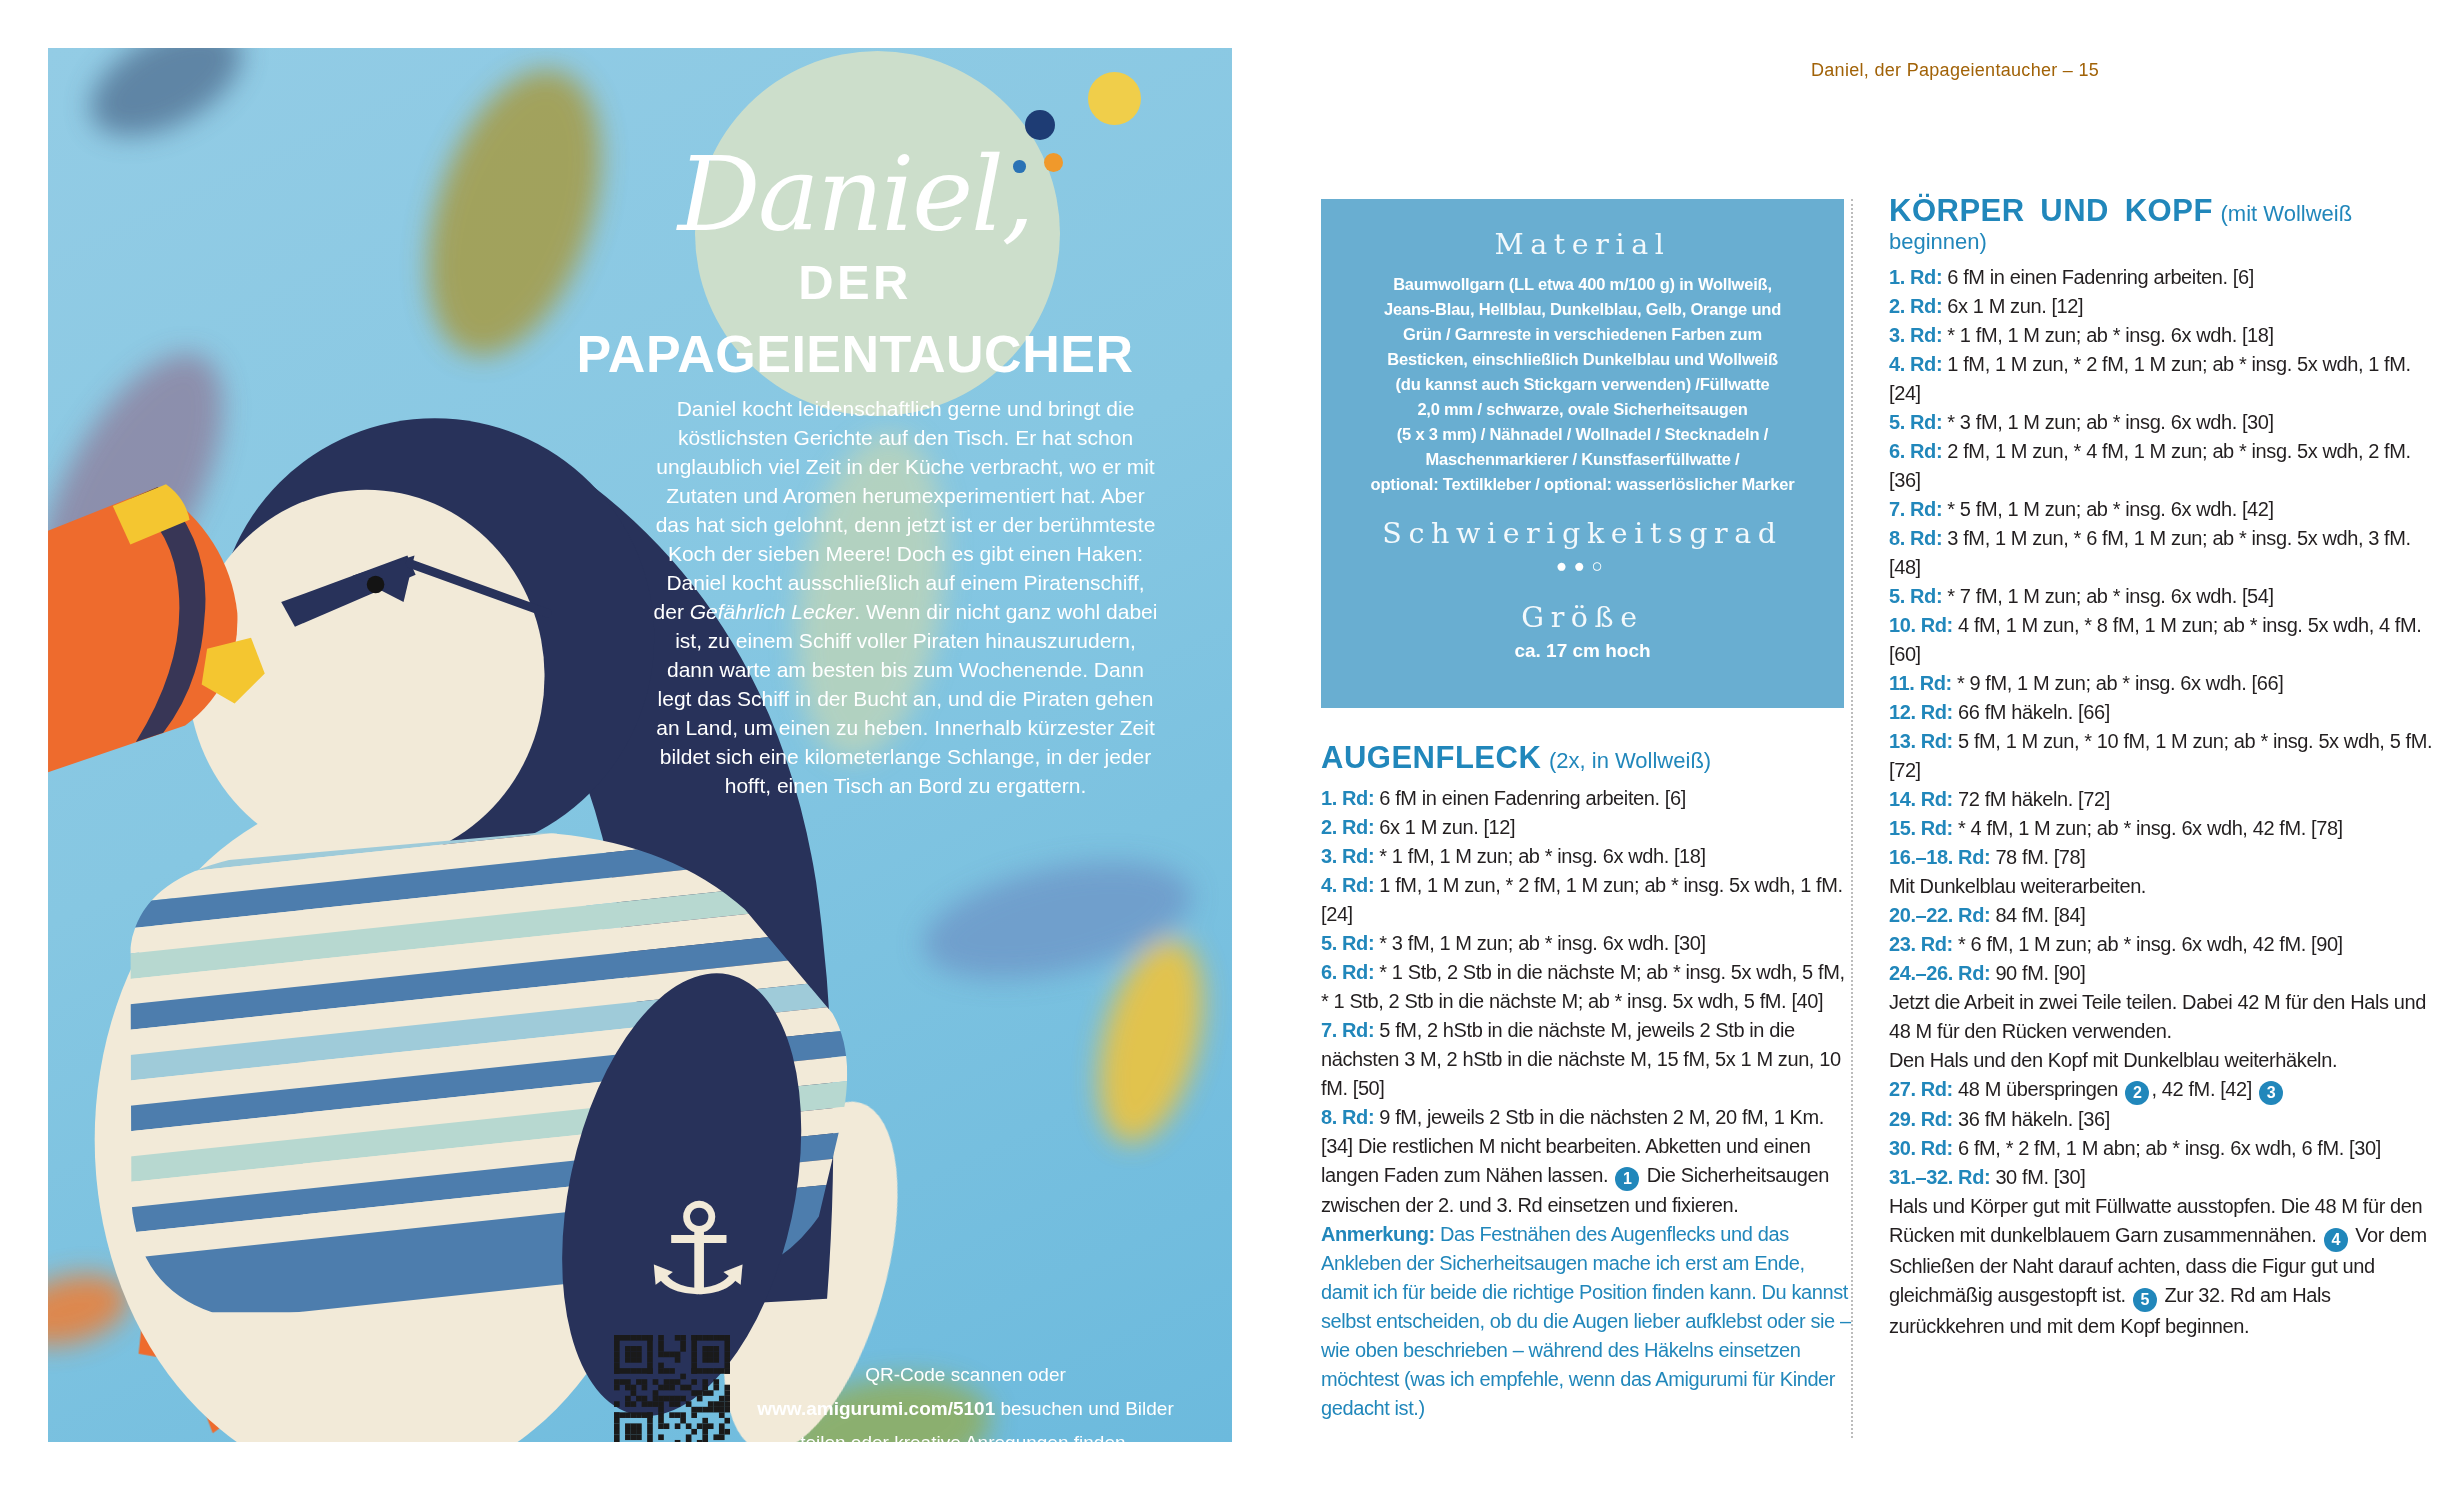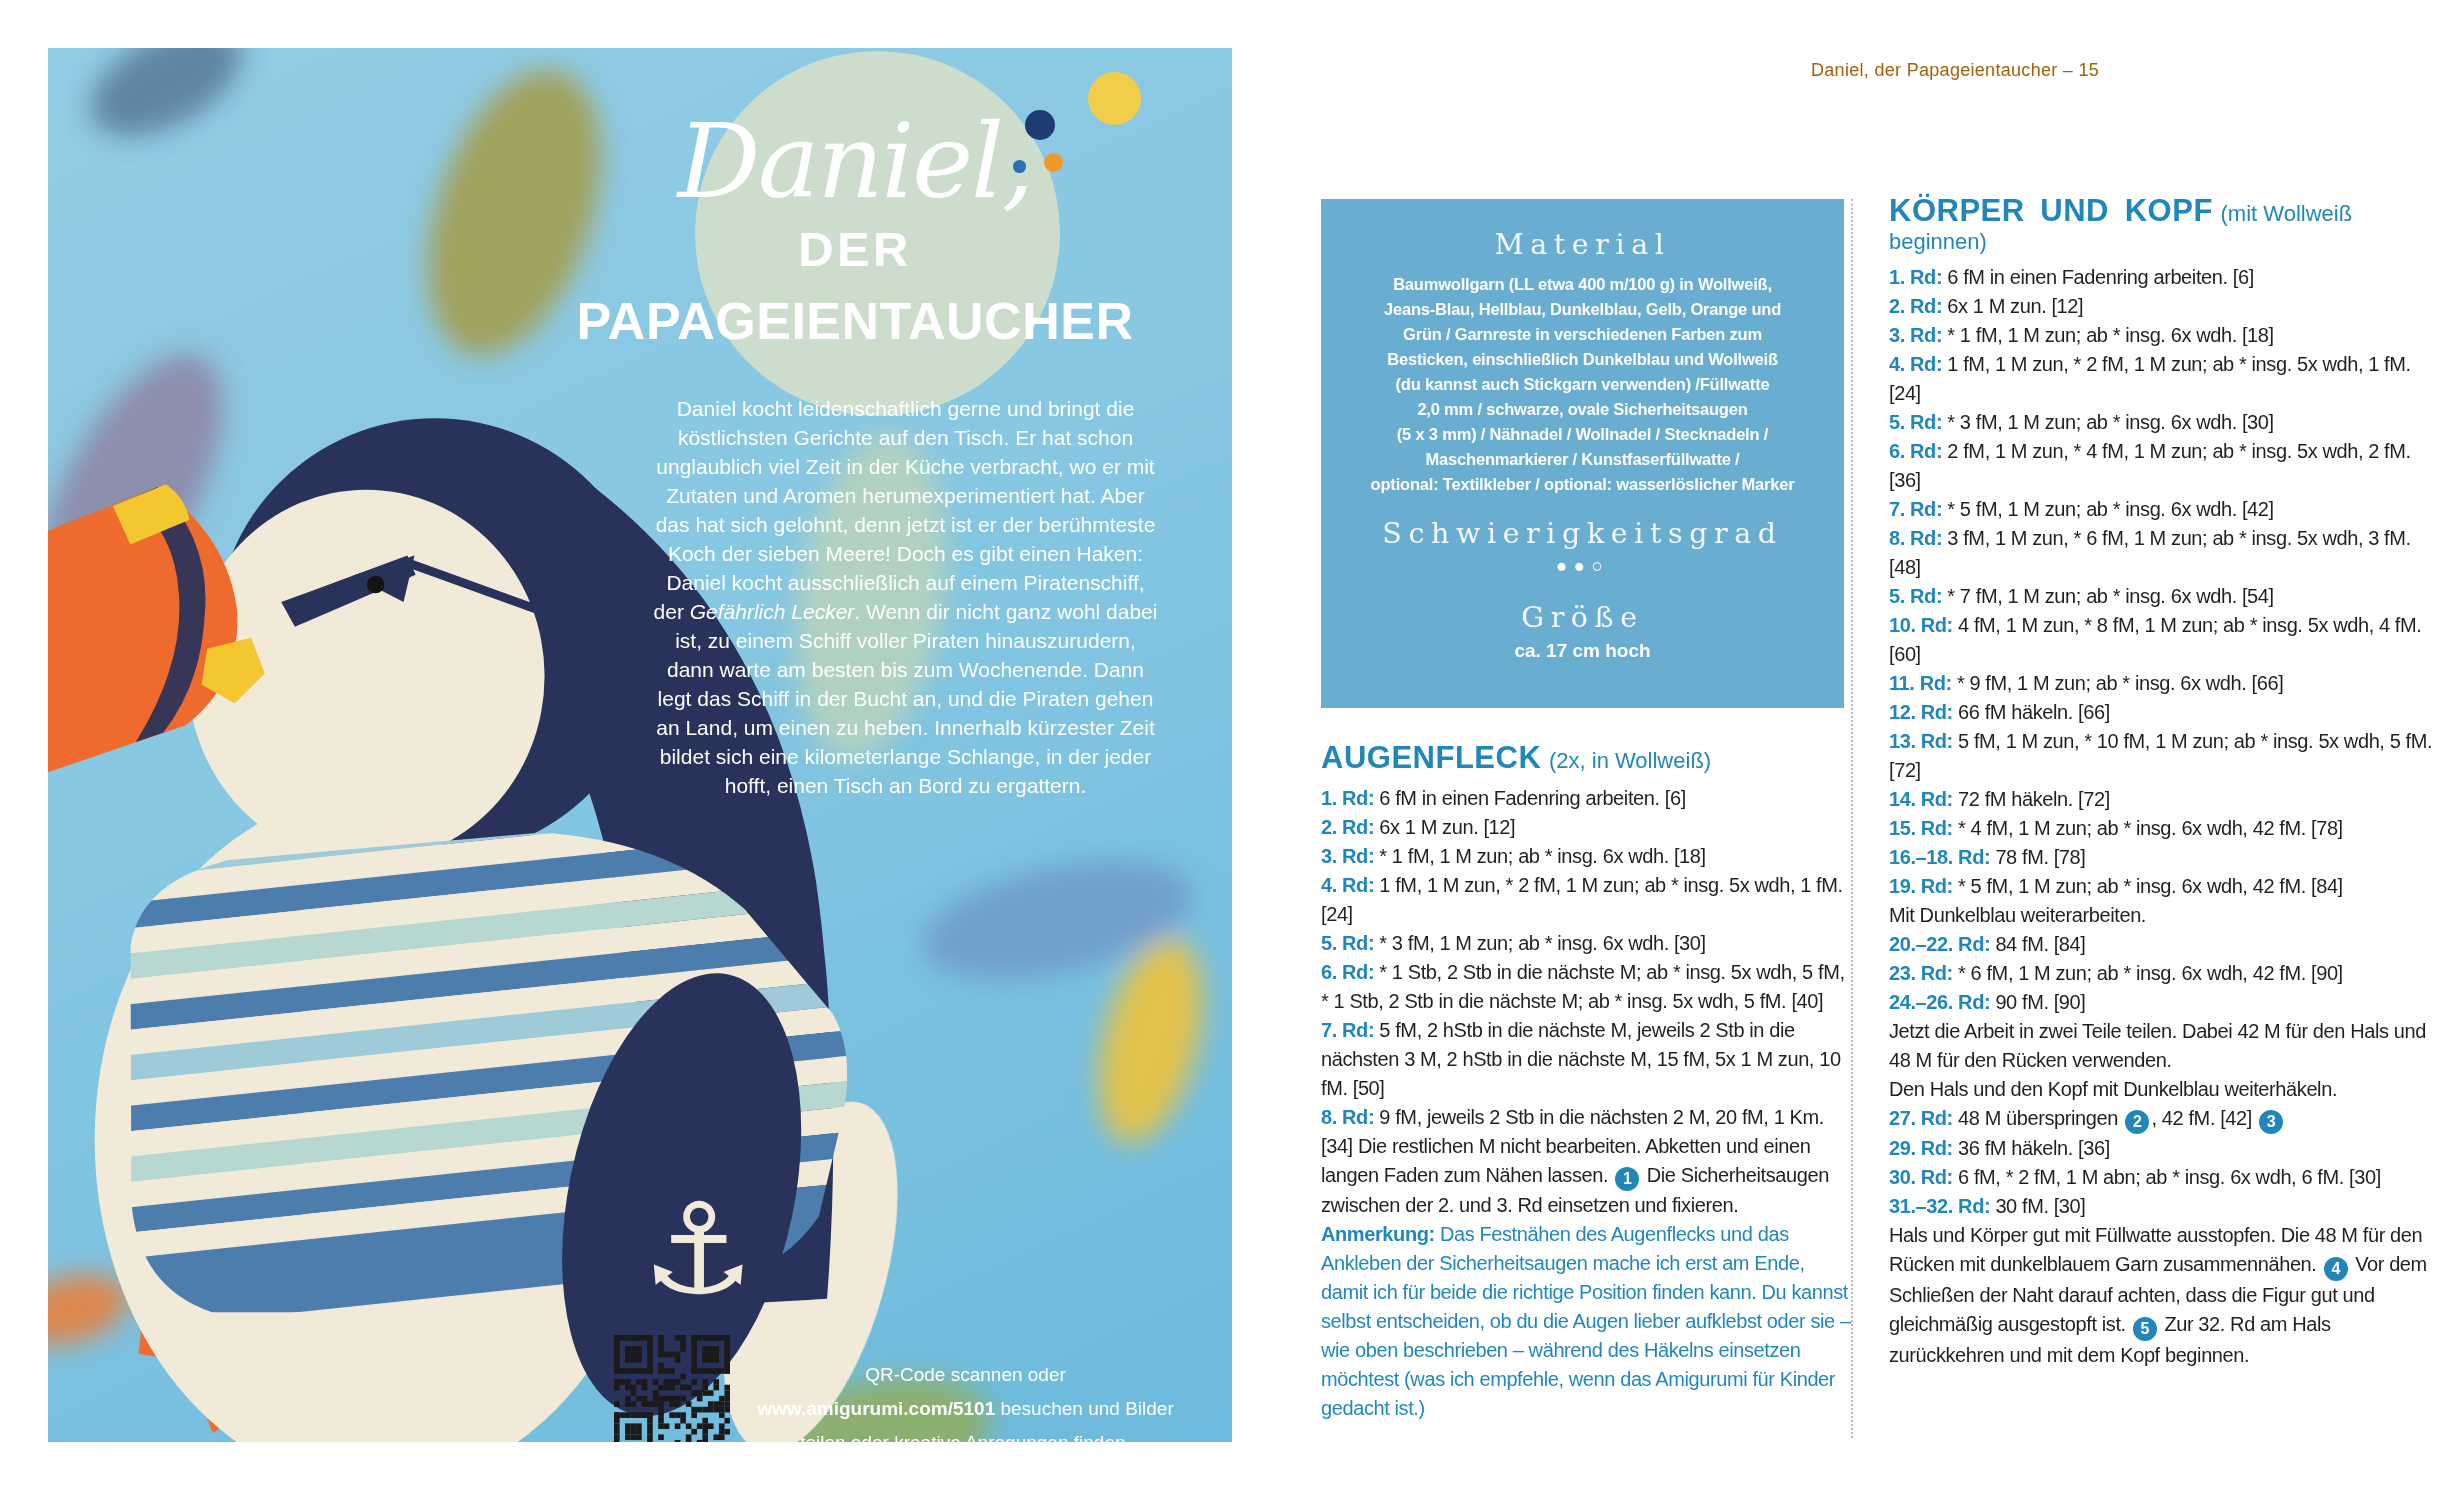--- a/index.html
+++ b/index.html
@@ -26,21 +26,21 @@
   }
   .deco-dot { position:absolute; border-radius:50%; }
   .dot-yellow { left:1040px; top:23.6px;  width:53px; height:53px; background:#f0ce4a; }
   .dot-navy   { left:977px; top:62px; width:30px; height:30px; background:#1e3c74; }
   .dot-orange { left:996px; top:105px; width:19px; height:19px; background:#f0992b; }
   .dot-blue   { left:965px; top:112px; width:12.6px; height:12.6px; background:#2a72b5; }
 
   .title-block { position:absolute; left:505px; top:59px; width:604px; text-align:center; color:#fff; }
   .title-script {
     font-family:"DejaVu Serif", serif; font-style:italic; font-weight:400;
-    font-size:103px; line-height:1.05; letter-spacing:-2.2px;
+    font-size:103px; line-height:1.05; letter-spacing:-2.2px;margin-top:33px;
   }
   .title-der  { font-size:49px; font-weight:bold; letter-spacing:3.3px; margin-top:6px; }
   .title-main { font-size:52px; font-weight:bold; letter-spacing:0.5px; margin-top:14px; white-space:nowrap; }
 
   .intro {
     position:absolute; left:605px; top:346px; width:505px;
     text-align:center; color:#ffffff; font-size:21px; line-height:29px;
   }
   .seg-italic { font-style: italic; }
   .seg-bold   { font-weight: bold; }
@@ -479,21 +479,20 @@
       <p class="row"><span class="seg-label">7. Rd:</span><span class="seg-text"> * 5 fM, 1 M zun; ab * insg. 6x wdh. [42]</span></p>
       <p class="row"><span class="seg-label">8. Rd:</span><span class="seg-text"> 3 fM, 1 M zun, * 6 fM, 1 M zun; ab * insg. 5x wdh, 3 fM. [48]</span></p>
       <p class="row"><span class="seg-label">5. Rd:</span><span class="seg-text"> * 7 fM, 1 M zun; ab * insg. 6x wdh. [54]</span></p>
       <p class="row"><span class="seg-label">10. Rd:</span><span class="seg-text"> 4 fM, 1 M zun, * 8 fM, 1 M zun; ab * insg. 5x wdh, 4 fM. [60]</span></p>
       <p class="row"><span class="seg-label">11. Rd:</span><span class="seg-text"> * 9 fM, 1 M zun; ab * insg. 6x wdh. [66]</span></p>
       <p class="row"><span class="seg-label">12. Rd:</span><span class="seg-text"> 66 fM häkeln. [66]</span></p>
       <p class="row"><span class="seg-label">13. Rd:</span><span class="seg-text"> 5 fM, 1 M zun, * 10 fM, 1 M zun; ab * insg. 5x wdh, 5 fM. [72]</span></p>
       <p class="row"><span class="seg-label">14. Rd:</span><span class="seg-text"> 72 fM häkeln. [72]</span></p>
       <p class="row"><span class="seg-label">15. Rd:</span><span class="seg-text"> * 4 fM, 1 M zun; ab * insg. 6x wdh, 42 fM. [78]</span></p>
       <p class="row"><span class="seg-label">16.–18. Rd:</span><span class="seg-text"> 78 fM. [78]</span></p>
-      <p class="row"><span class="seg-label">19. Rd:</span><span class="seg-text"> * 5 fM, 1 M zun; ab * insg. 6x wdh, 42 fM. [84]</span></p>
       <p class="row"><span class="seg-text">Mit Dunkelblau weiterarbeiten.</span></p>
       <p class="row"><span class="seg-label">20.–22. Rd:</span><span class="seg-text"> 84 fM. [84]</span></p>
       <p class="row"><span class="seg-label">23. Rd:</span><span class="seg-text"> * 6 fM, 1 M zun; ab * insg. 6x wdh, 42 fM. [90]</span></p>
       <p class="row"><span class="seg-label">24.–26. Rd:</span><span class="seg-text"> 90 fM. [90]</span></p>
       <p class="row"><span class="seg-text">Jetzt die Arbeit in zwei Teile teilen. Dabei 42 M für den Hals und 48 M für den Rücken verwenden.</span></p>
       <p class="row"><span class="seg-text">Den Hals und den Kopf mit Dunkelblau weiterhäkeln.</span></p>
       <p class="row"><span class="seg-label">27. Rd:</span><span class="seg-text"> 48 M überspringen </span><span class="seg-badge">2</span><span class="seg-text">, 42 fM. [42] </span><span class="seg-badge">3</span></p>
       <p class="row"><span class="seg-label">29. Rd:</span><span class="seg-text"> 36 fM häkeln. [36]</span></p>
       <p class="row"><span class="seg-label">30. Rd:</span><span class="seg-text"> 6 fM, * 2 fM, 1 M abn; ab * insg. 6x wdh, 6 fM. [30]</span></p>
       <p class="row"><span class="seg-label">31.–32. Rd:</span><span class="seg-text"> 30 fM. [30]</span></p>

